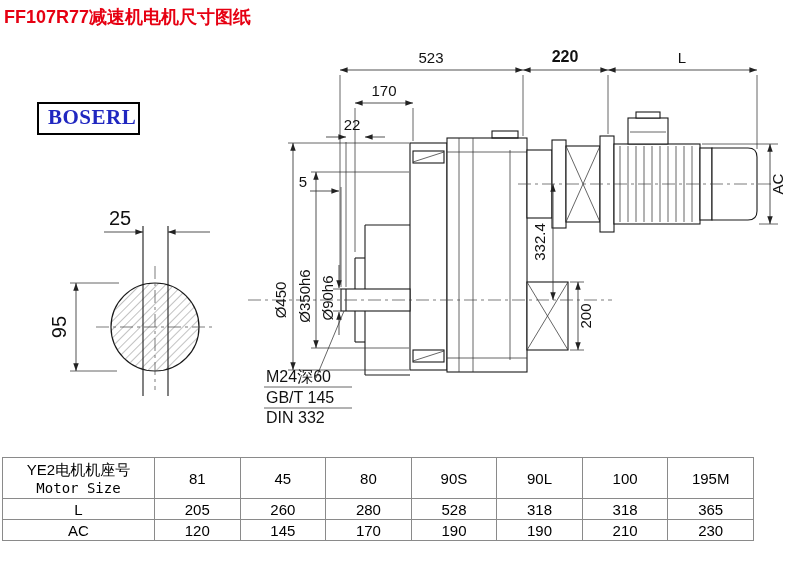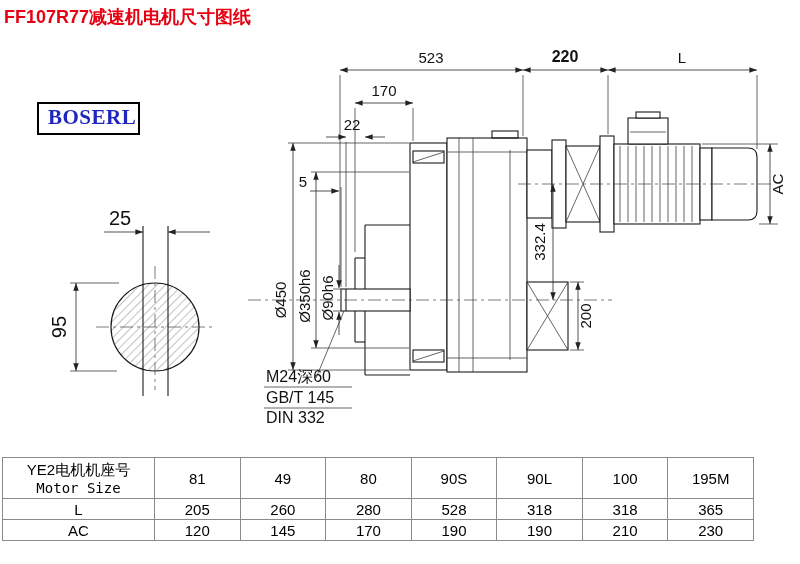--- a/index.html
+++ b/index.html
@@ -225,21 +225,21 @@
         <col>
         <col>
     </colgroup>
     <tbody>
         <tr>
       <th class="head">
         <div>YE2电机机座号</div>
         <div class="mono">Motor Size</div>
       </th>
       <th class="head">81</th>
-      <th class="head">49</th>
+      <th class="head">45</th>
       <th class="head">80</th>
       <th class="head">90S</th>
       <th class="head">90L</th>
       <th class="head">100</th>
       <th class="head">195M</th>
     </tr>
     <tr>
       <td>L</td>
       <td>205</td>
       <td>260</td>

